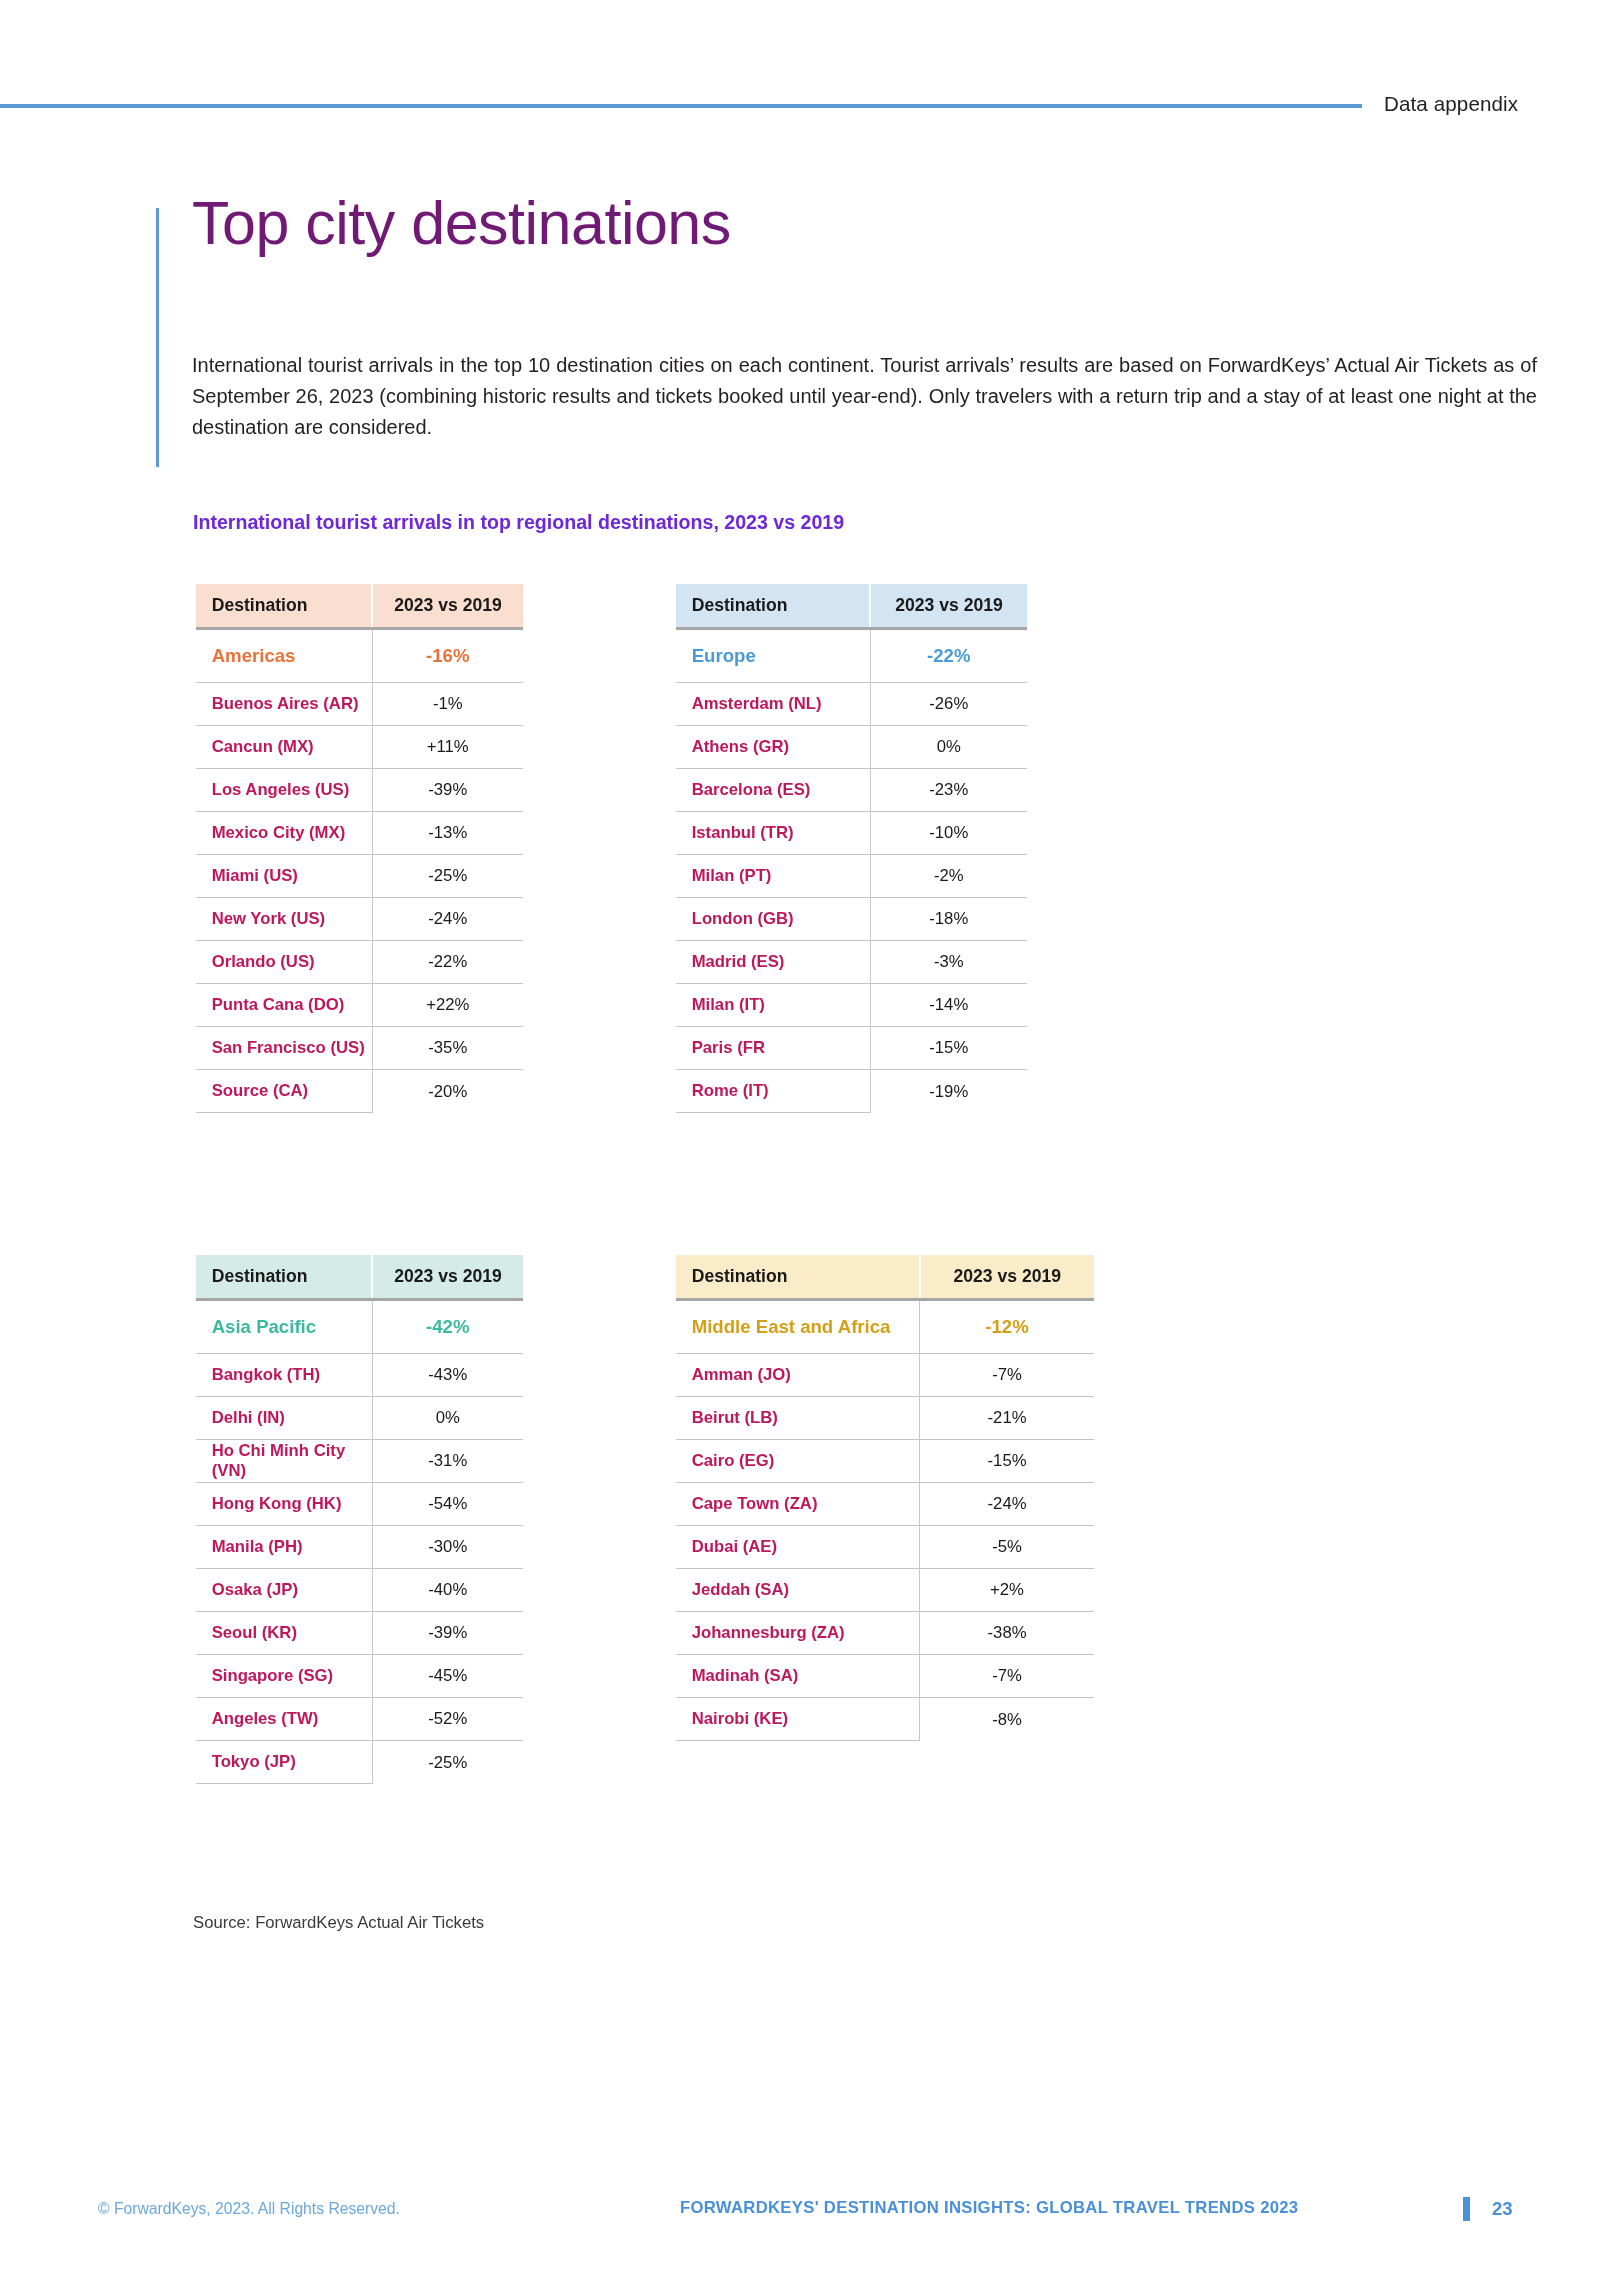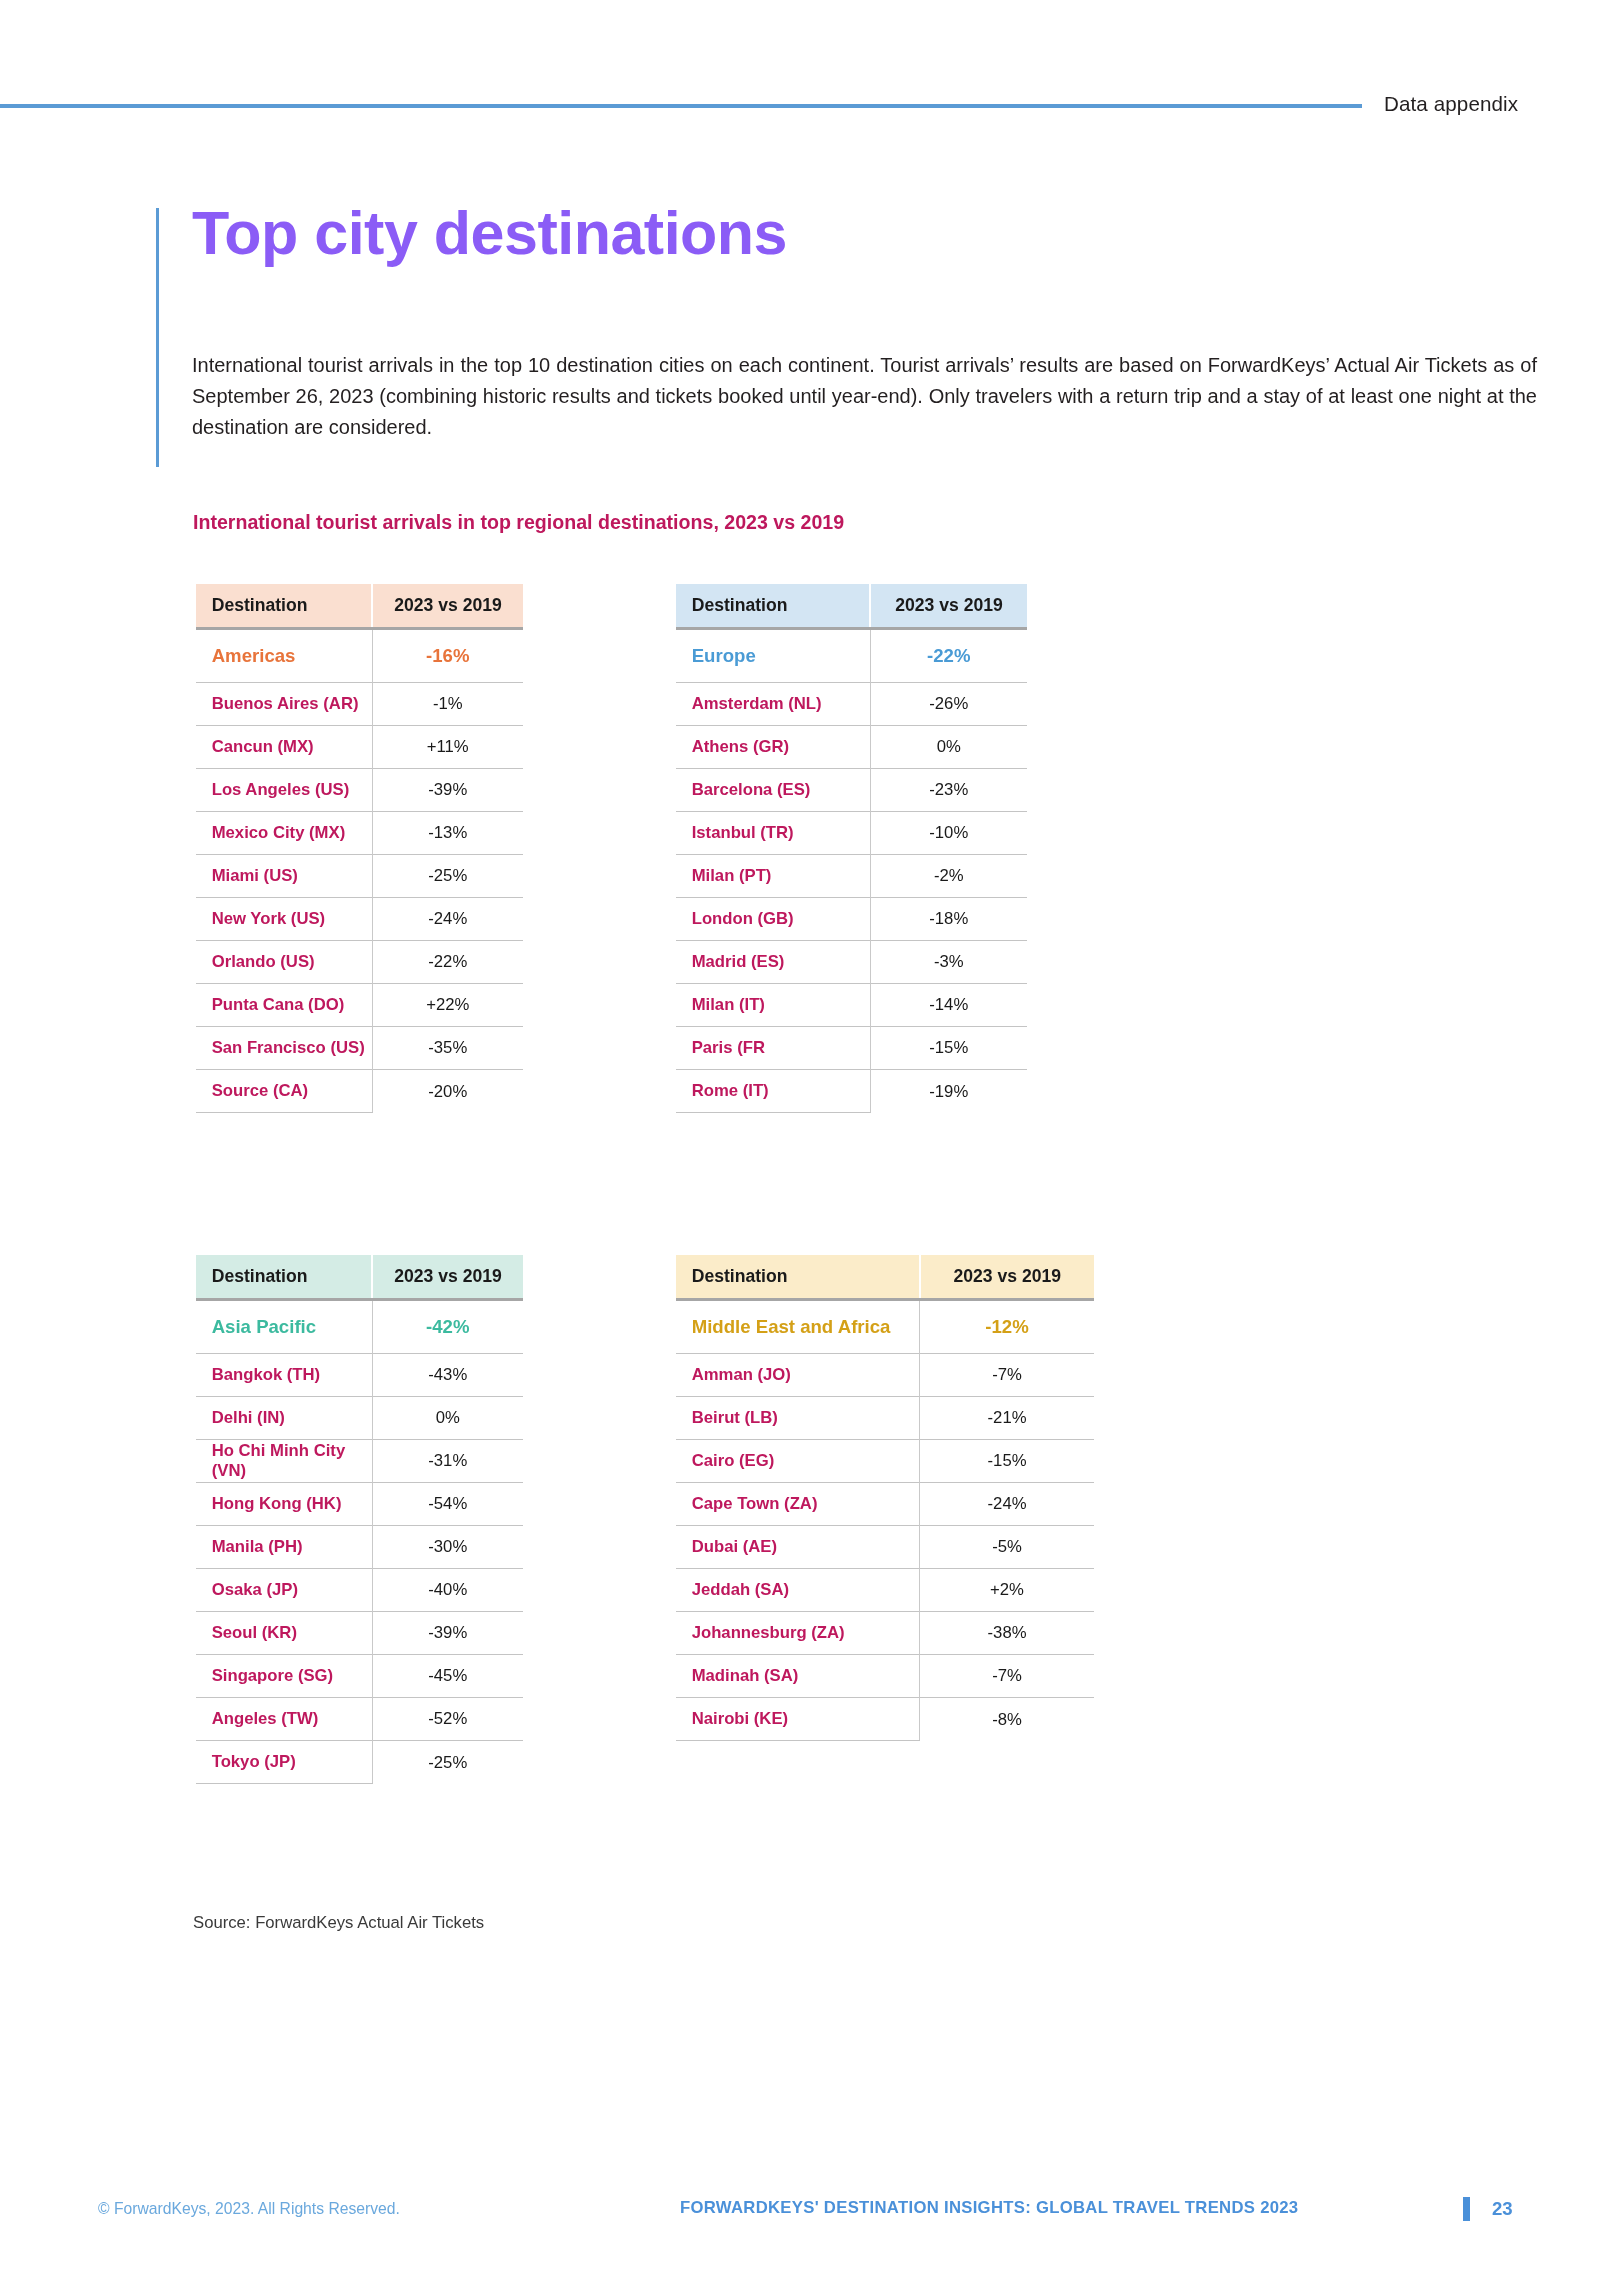--- a/index.html
+++ b/index.html
@@ -41,24 +41,24 @@
     position: absolute;
     left: 156px;
     top: 208px;
     width: 2.9px;
     height: 259px;
     background: #5b9bd5;
   }
   .page-title {
     position: absolute;
     left: 192px;
-    top: 201px;
+    top: 191px;
     font-size: 61px;
-    font-weight: bold;
-    color: #8b5cf6;
+    font-weight: normal;
+    color: #701a75;
     letter-spacing: -0.5px;
     line-height: 1.05;
     white-space: nowrap;
   }
   .intro {
     position: absolute;
     left: 192px;
     top: 350px;
     width: 1345px;
     font-size: 20px;
@@ -68,21 +68,21 @@
     text-justify: inter-word;
   }
 
   
   .section-subtitle {
     position: absolute;
     left: 193px;
     top: 511px;
     font-size: 19.6px;
     font-weight: bold;
-    color: #be185d;
+    color: #6d28d9;
     white-space: nowrap;
   }
 
   
   .tbl {
     position: absolute;
     border-collapse: collapse;
     table-layout: fixed;
   }
   .tbl td, .tbl th {

